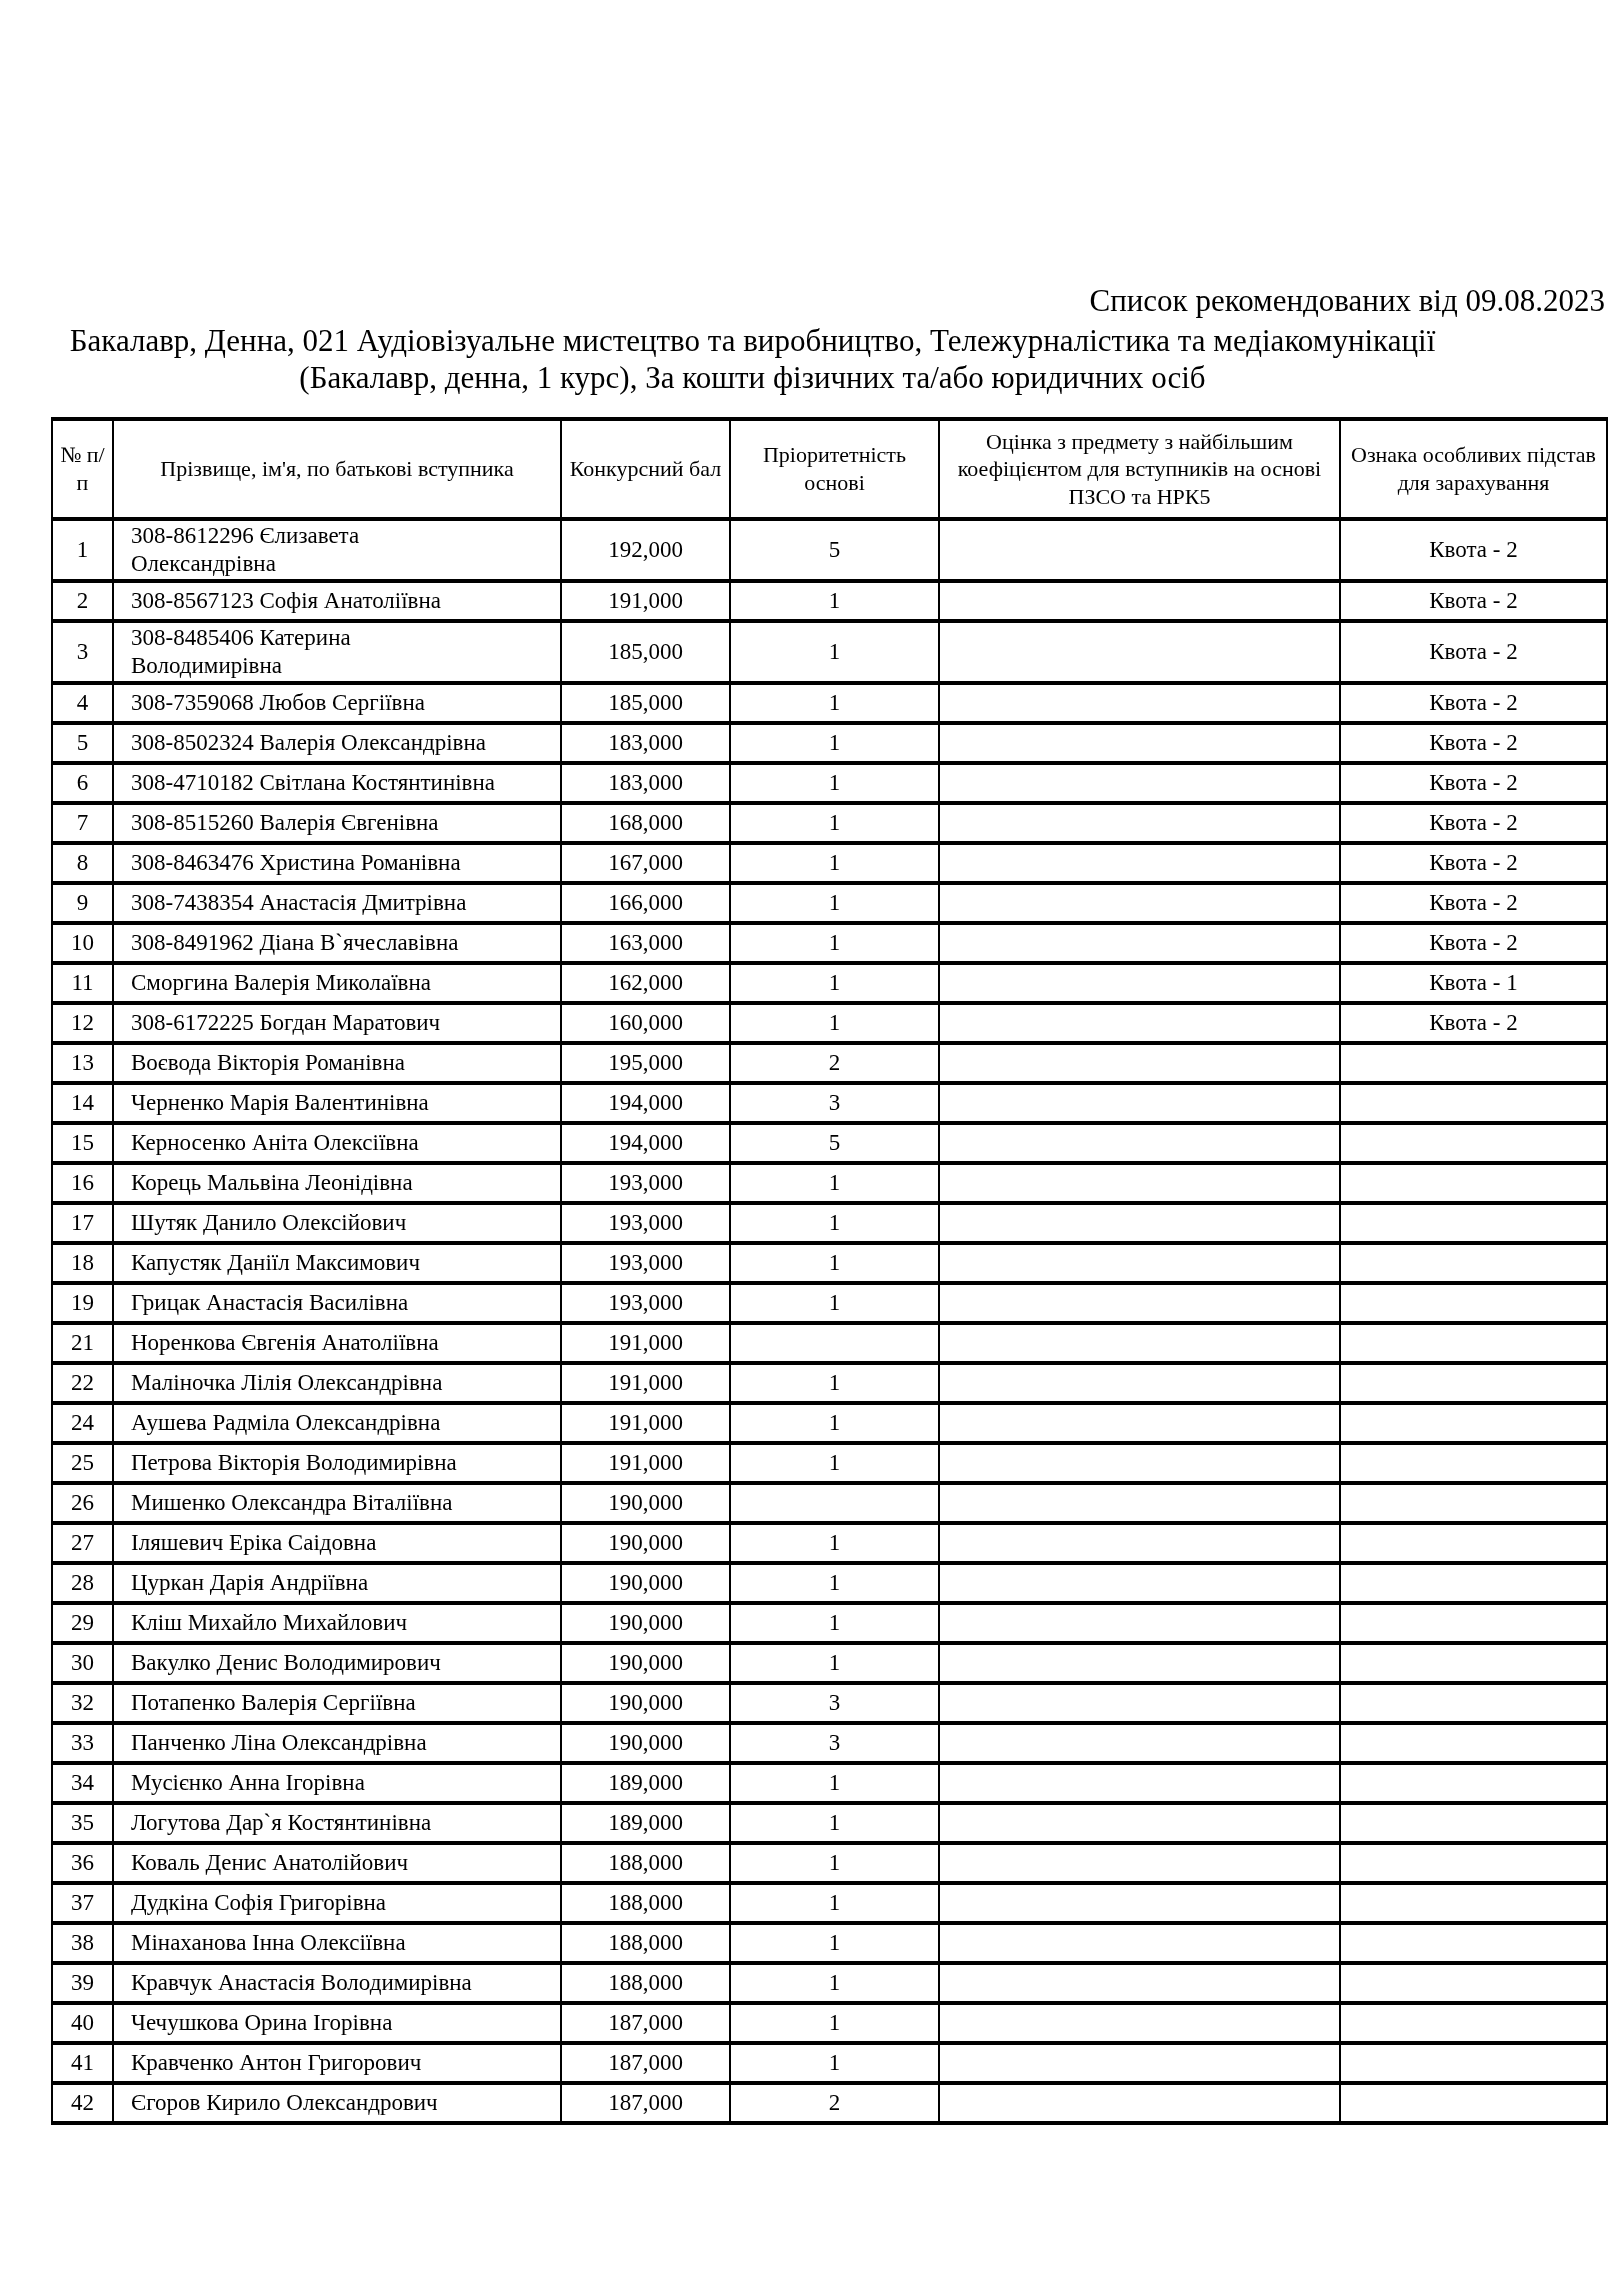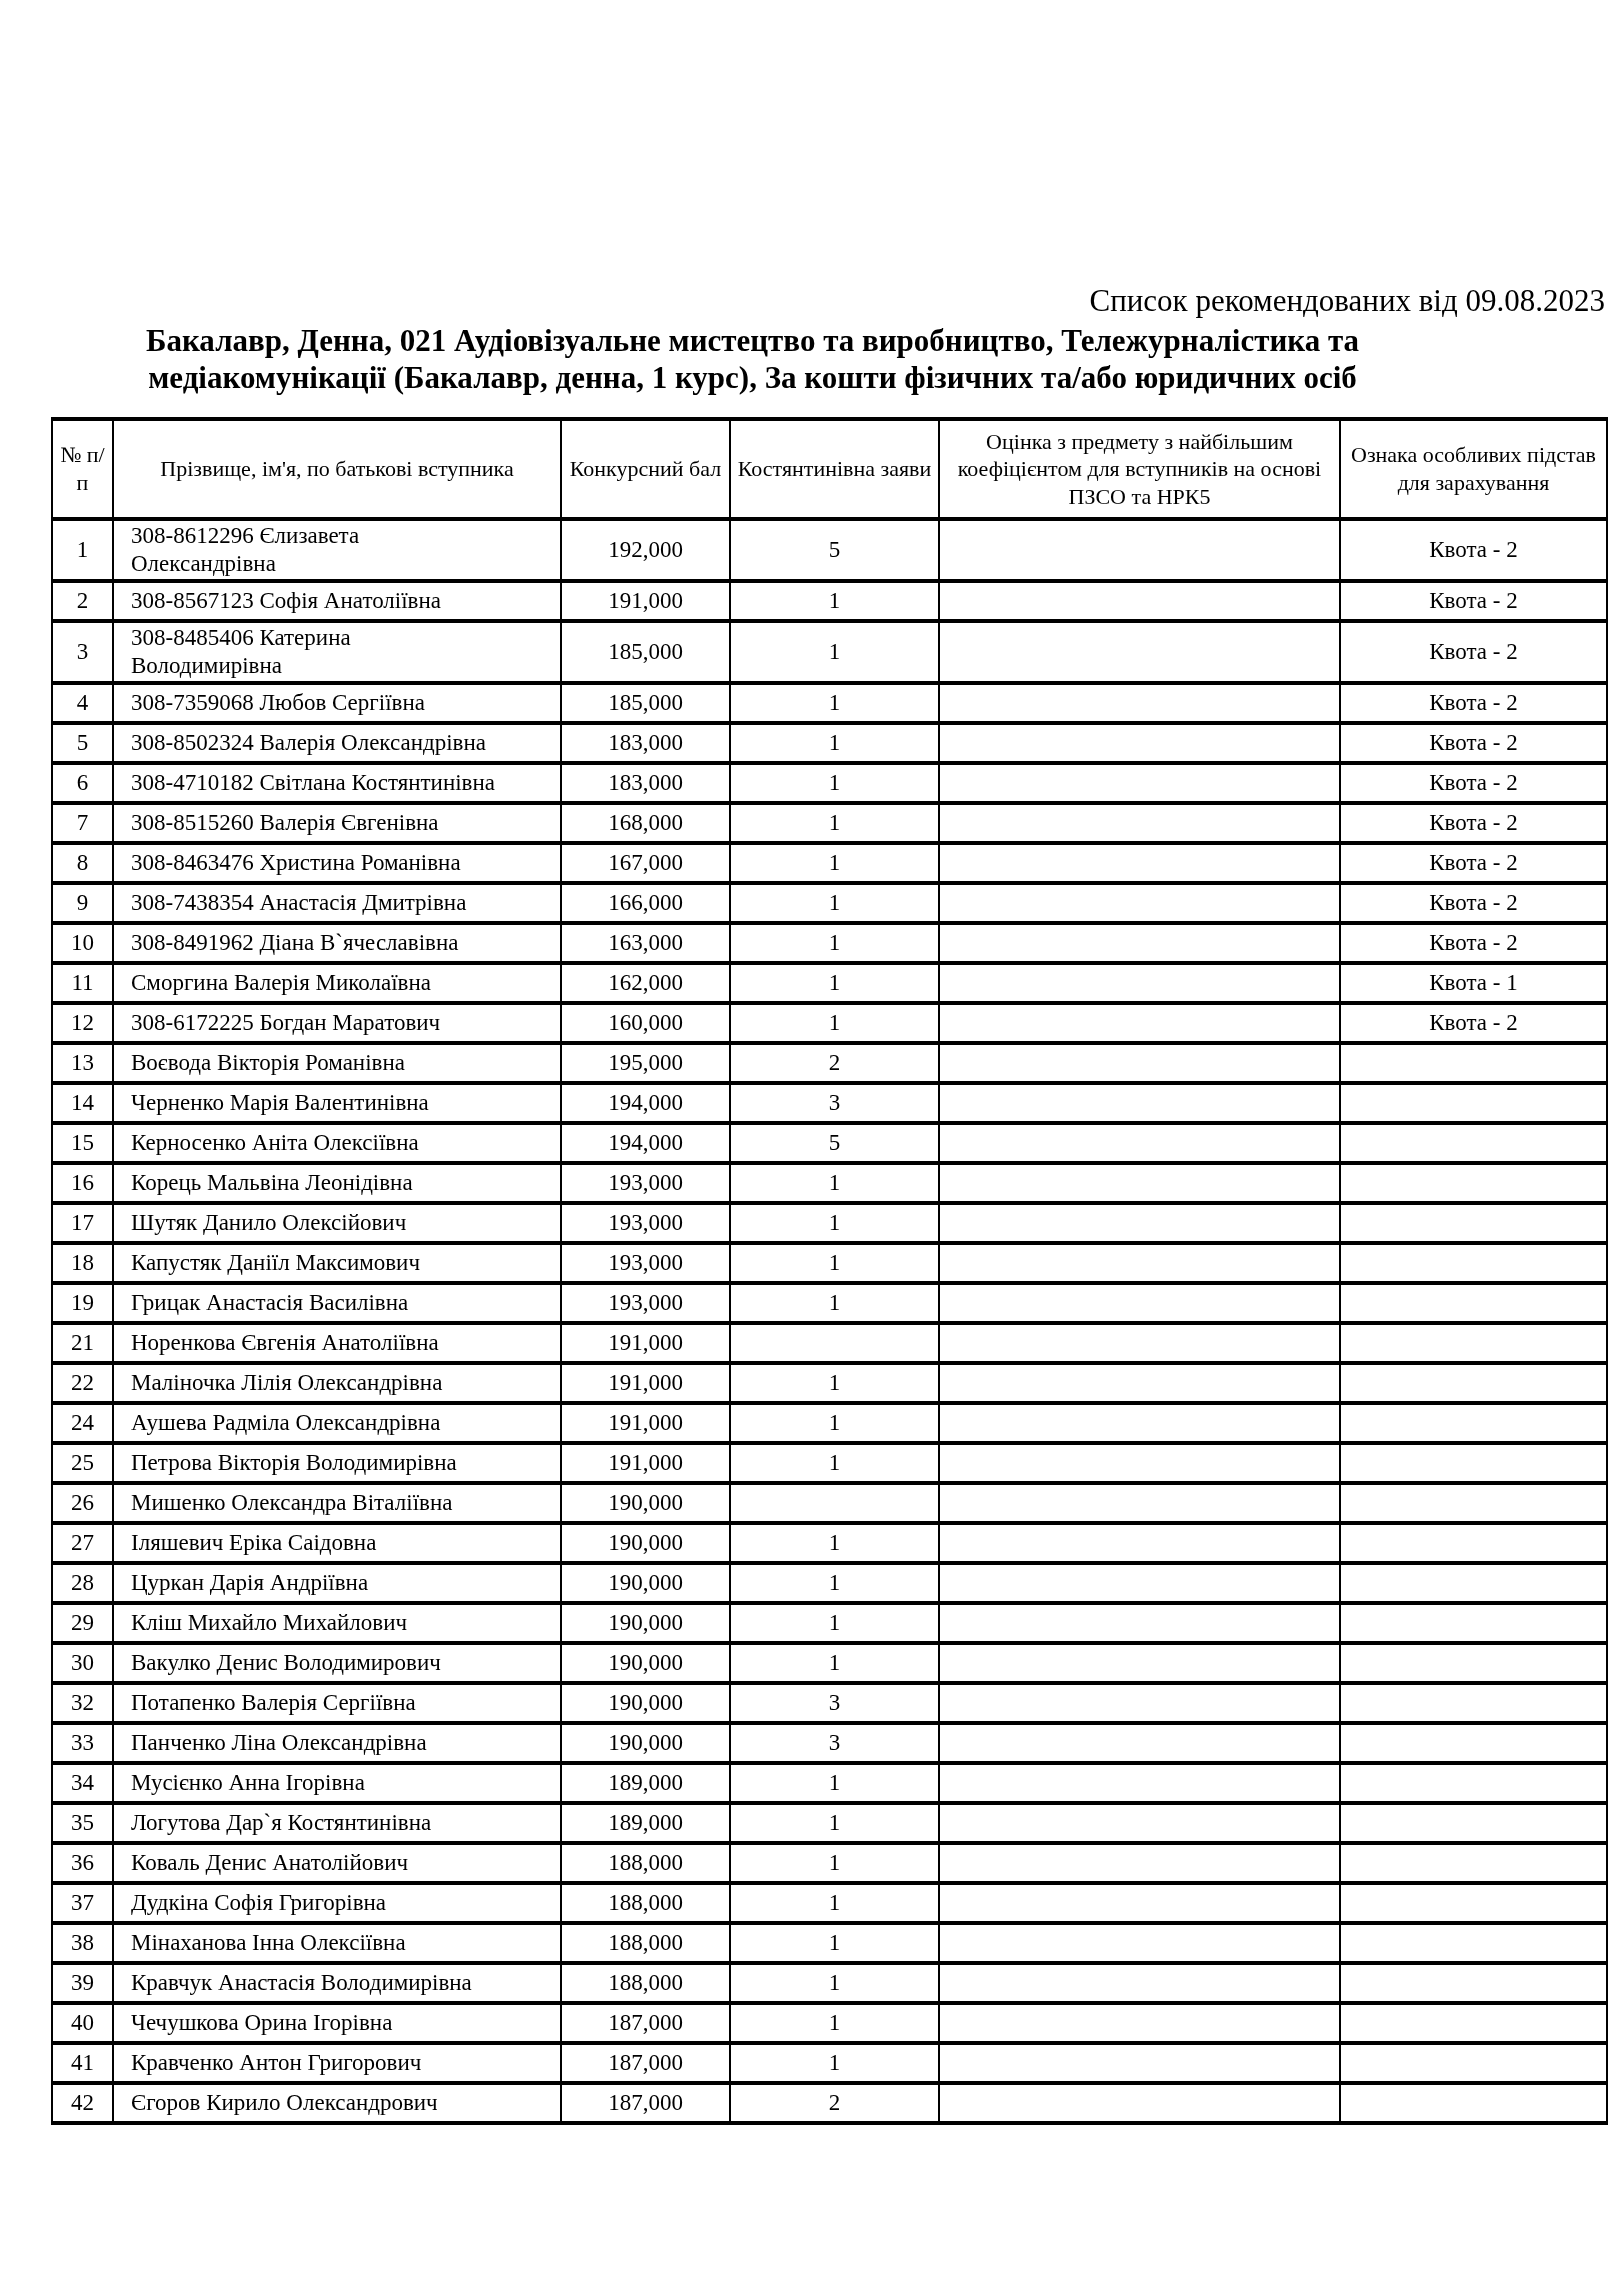--- a/index.html
+++ b/index.html
@@ -27,21 +27,21 @@
     font-size: 31px;
     line-height: 1.15;
     font-weight: normal;
   }
   .subtitle {
     margin: 3.3px 0 0 49px;
     width: 1407px;
     text-align: center;
     font-size: 31px;
     line-height: 1.2;
-    font-weight: bold;
+    font-weight: normal;
   }
   table.list {
     border-collapse: collapse;
     table-layout: fixed;
     margin: 21px 0 8px 51px;
     width: 1554px;
   }
   .list th, .list td {
     border-left: 2.5px solid #000;
     border-right: 2.5px solid #000;
@@ -87,21 +87,21 @@
       <col style="width:169px">
       <col style="width:209px">
       <col style="width:401px">
       <col style="width:267px">
     </colgroup>
     <thead>
       <tr id="header-row">
           <th>№ п/п</th>
           <th>Прізвище, ім'я, по батькові вступника</th>
           <th>Конкурсний бал</th>
-          <th>Костянтинівна заяви</th>
+          <th>Пріоритетність основі</th>
           <th>Оцінка з предмету з найбільшим коефіцієнтом для вступників на основі ПЗСО та НРК5</th>
           <th>Ознака особливих підстав для зарахування</th>
         </tr>
     </thead>
     <tbody id="table-body">
         <tr>
           <td class="c0">1</td>
           <td class="c1">308-8612296 Єлизавета
 Олександрівна</td>
           <td class="c2">192,000</td>

